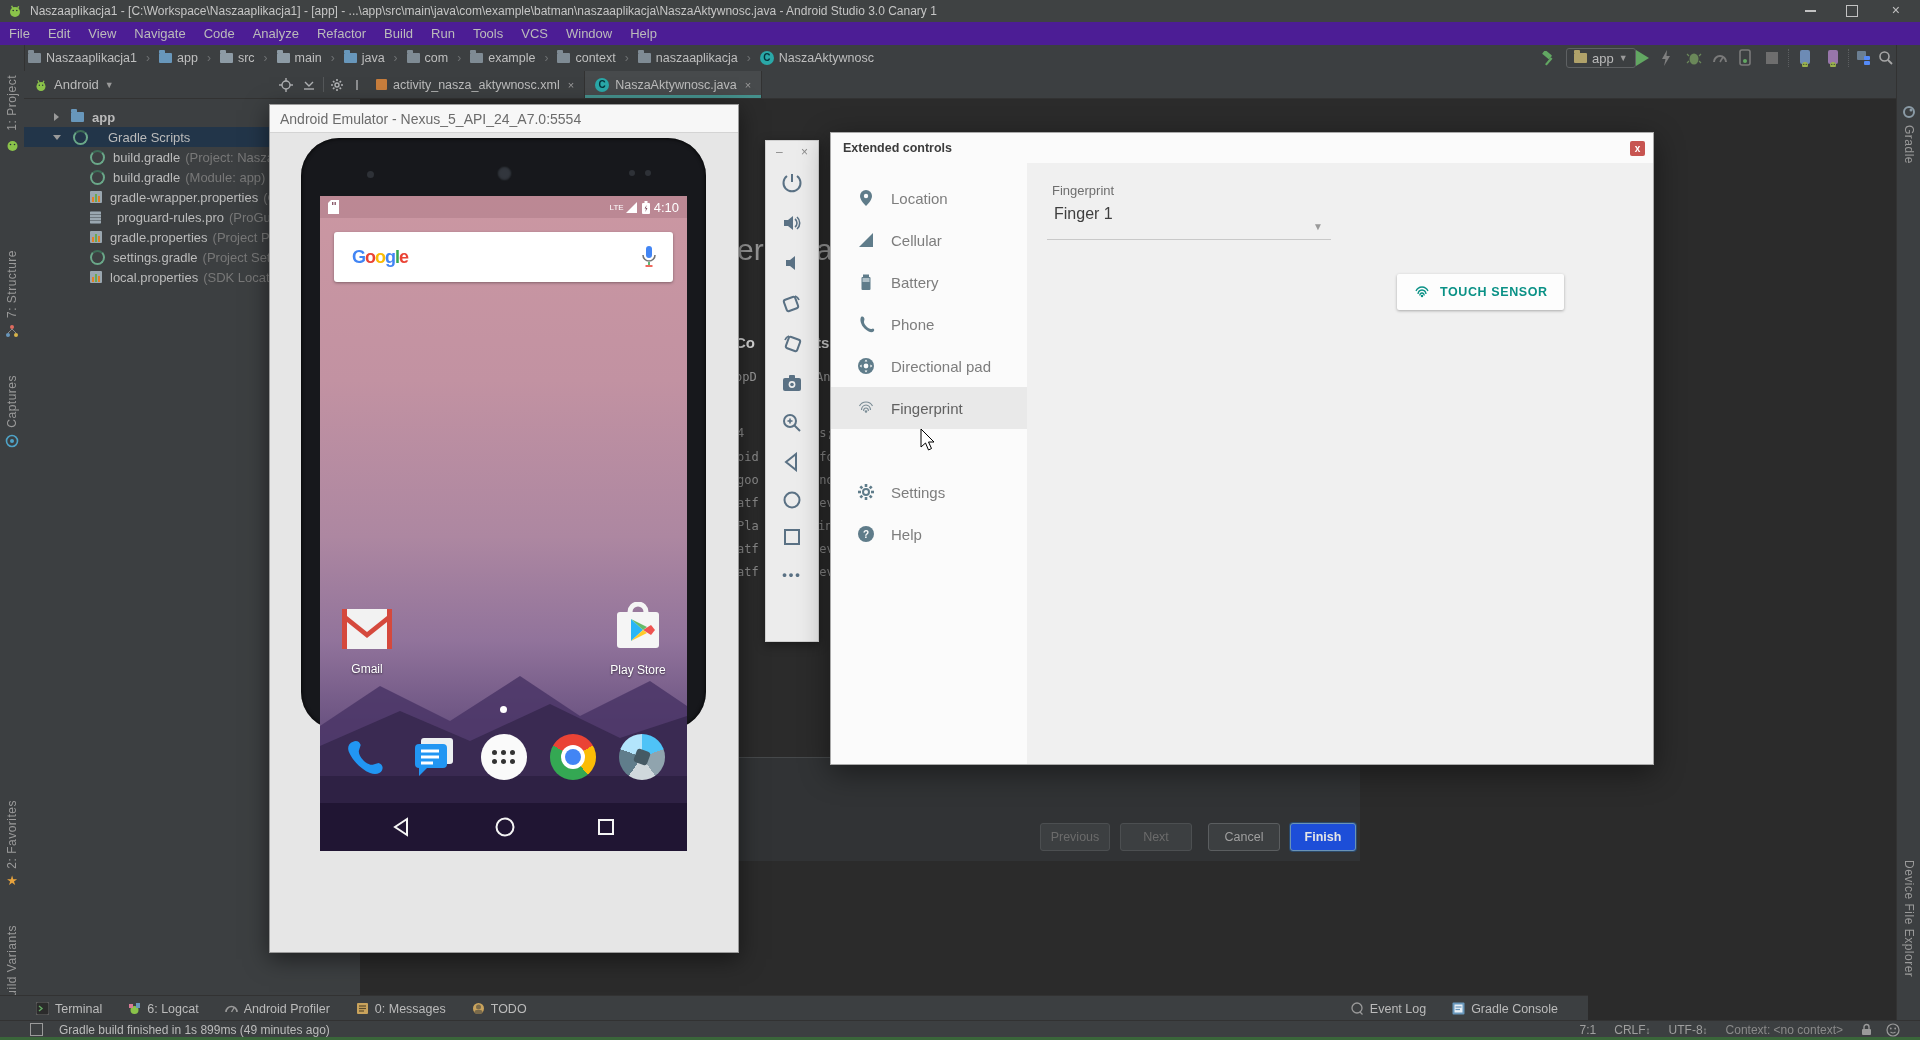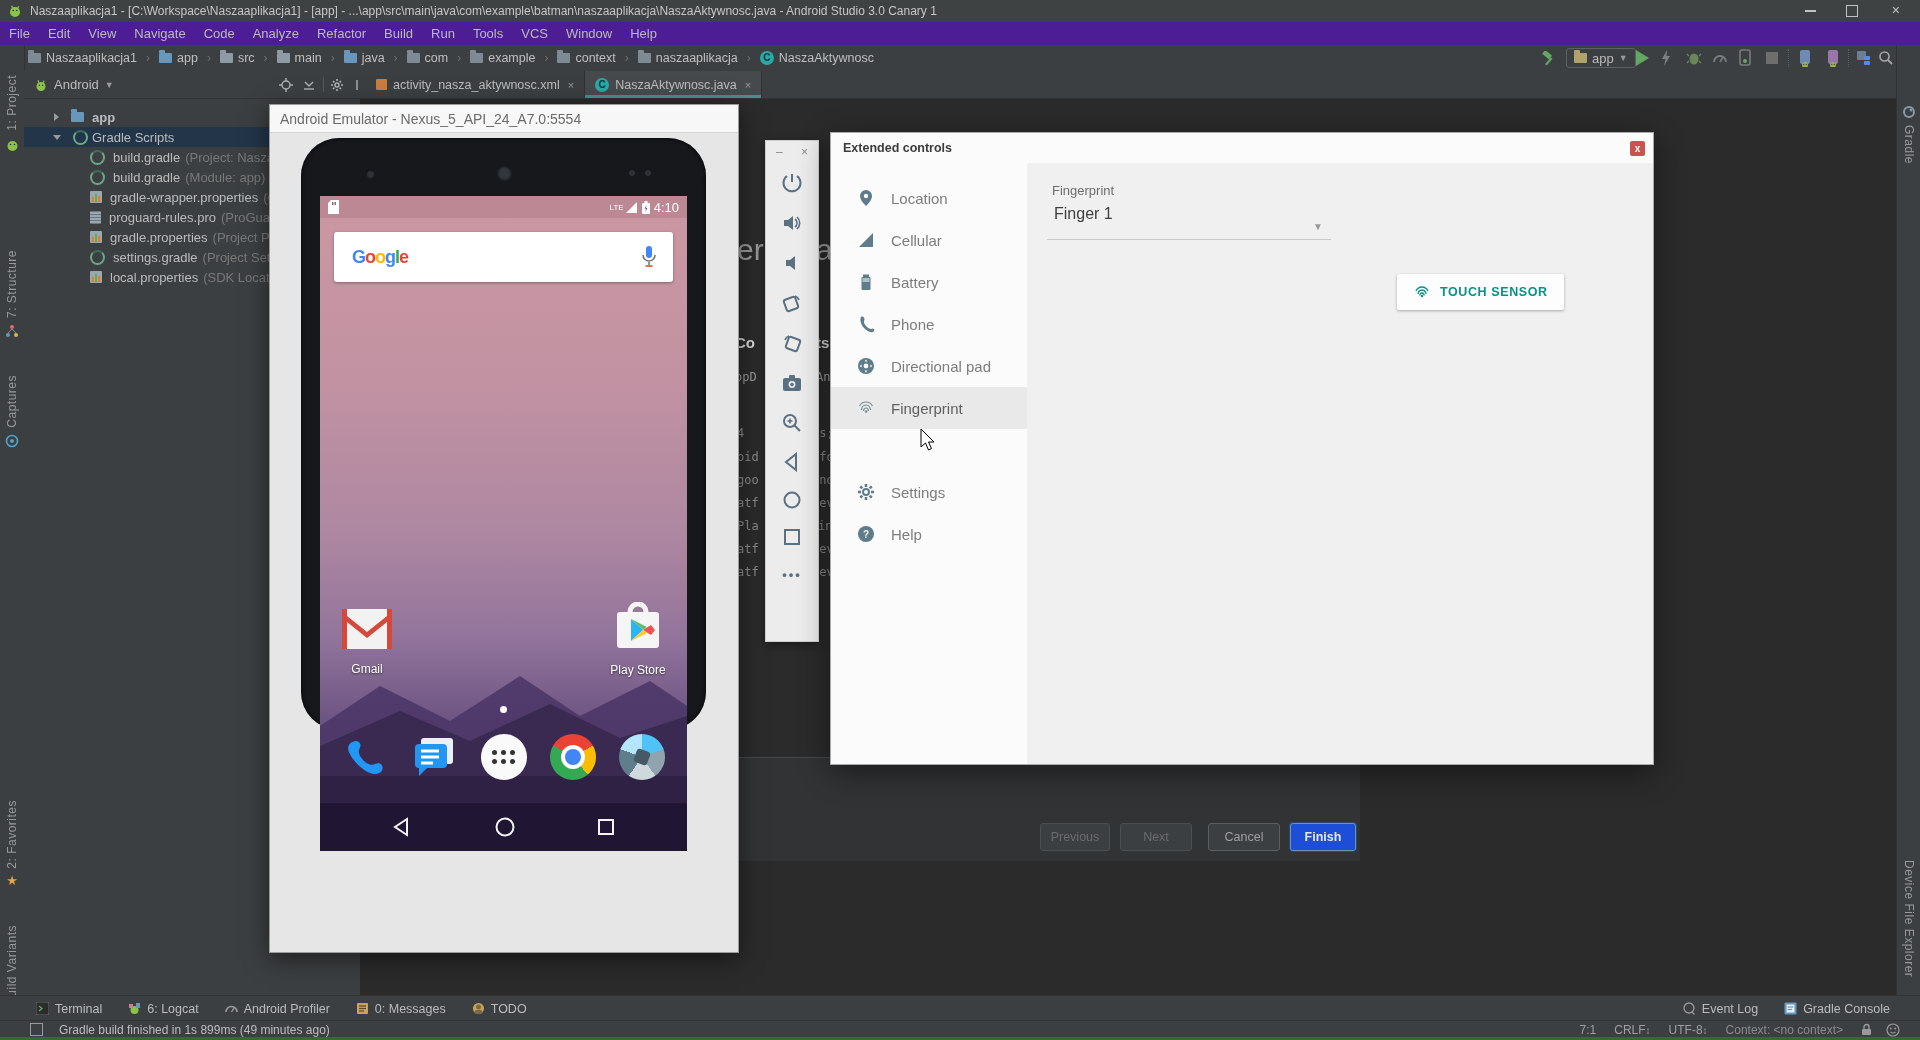--- a/index.html
+++ b/index.html
@@ -83,21 +83,21 @@
   .touchbtn{position:absolute;left:370px;top:111px;height:36px;padding:0 16px;background:#fdfdfd;border-radius:2px;
             box-shadow:0 1px 3px rgba(0,0,0,0.3);display:flex;align-items:center;gap:9px;
             color:#0a9186;font-weight:bold;font-size:12.5px;letter-spacing:0.6px;}
   
   .wiz{left:735px;top:757px;width:625px;height:103px;background:#313335;border-top:1px solid #46494b;}
   .wbtn{position:absolute;top:65px;height:26px;border:1px solid #5b5e60;border-radius:3px;background:#3c3f41;
         color:#9f9f9f;font-size:12.5px;display:flex;align-items:center;justify-content:center;}
   .wbtn.dis{color:#6b6b6b;border-color:#4c4f51;}
   .wbtn.primary{background:#1d4ed8;border-color:#6a93b5;color:#e6e6e6;font-weight:bold;box-shadow:0 0 0 1px #2b4a6b;}
   
-  .toolwin{left:0;top:995px;width:1920px;height:25px;background:#3c3f41;border-top:1px solid #323232;
+  .toolwin{left:0;top:995px;width:1588px;height:25px;background:#3c3f41;border-top:1px solid #323232;
            color:#bbbbbb;font-size:12.5px;display:flex;align-items:center;}
   .twtab{display:flex;align-items:center;gap:6px;margin-right:26px;}
   .statusbar{left:0;top:1020px;width:1920px;height:17px;background:#3c3f41;border-top:1px solid #323232;
              color:#9f9f9f;font-size:12px;display:flex;align-items:center;}
   .greenline{left:0;top:1037px;width:1920px;height:3px;background:#3a663a;}
   .sq-ic{width:11px;height:11px;border:1px solid #9a9a9a;display:inline-block;}
   .dots3{letter-spacing:2px;color:#5a7184;font-weight:bold;}
 </style>
 </head>
 <body>
@@ -321,21 +321,21 @@
     </div>
     <div class="tree">
       <div class="trow" style="top:8px">
         <span class="arrow arr-c" style="margin-left:30px"></span>
         <span class="fold blue" style="margin-left:12px"></span>
         <b style="margin-left:8px">app</b>
       </div>
       <div class="trow sel" style="top:28px">
         <span class="arrow arr-e" style="margin-left:29px"></span>
         <span class="gradle-ic" style="margin-left:12px"></span>
-        <span style="margin-left:4px">Gradle Scripts</span>
+        <span style="margin-left:20px">Gradle Scripts</span>
       </div>
       <div class="trow" style="top:48px">
         <span class="gradle-ic" style="margin-left:66px"></span>
         <span style="margin-left:8px">build.gradle</span>
         <span class="det">(Project: Naszaaplikacja</span>
       </div>
       <div class="trow" style="top:68px">
         <span class="gradle-ic" style="margin-left:66px"></span>
         <span style="margin-left:8px">build.gradle</span>
         <span class="det">(Module: app)</span>
@@ -344,21 +344,21 @@
         <span class="prop-ic" style="margin-left:66px">
             <i style="left:2px;height:5px"></i>
             <i style="left:5px;height:8px;background:#6aa84f"></i>
             <i style="left:8px;height:6px"></i>
           </span>
         <span style="margin-left:8px">gradle-wrapper.properties</span>
         <span class="det">(Gradle V</span>
       </div>
       <div class="trow" style="top:108px">
         <span class="file-ic" style="margin-left:66px"></span>
-        <span style="margin-left:8px">proguard-rules.pro</span>
+        <span style="margin-left:16px">proguard-rules.pro</span>
         <span class="det">(ProGuard Rules</span>
       </div>
       <div class="trow" style="top:128px">
         <span class="prop-ic" style="margin-left:66px">
             <i style="left:2px;height:5px"></i>
             <i style="left:5px;height:8px;background:#6aa84f"></i>
             <i style="left:8px;height:6px"></i>
           </span>
         <span style="margin-left:8px">gradle.properties</span>
         <span class="det">(Project Properties</span>

